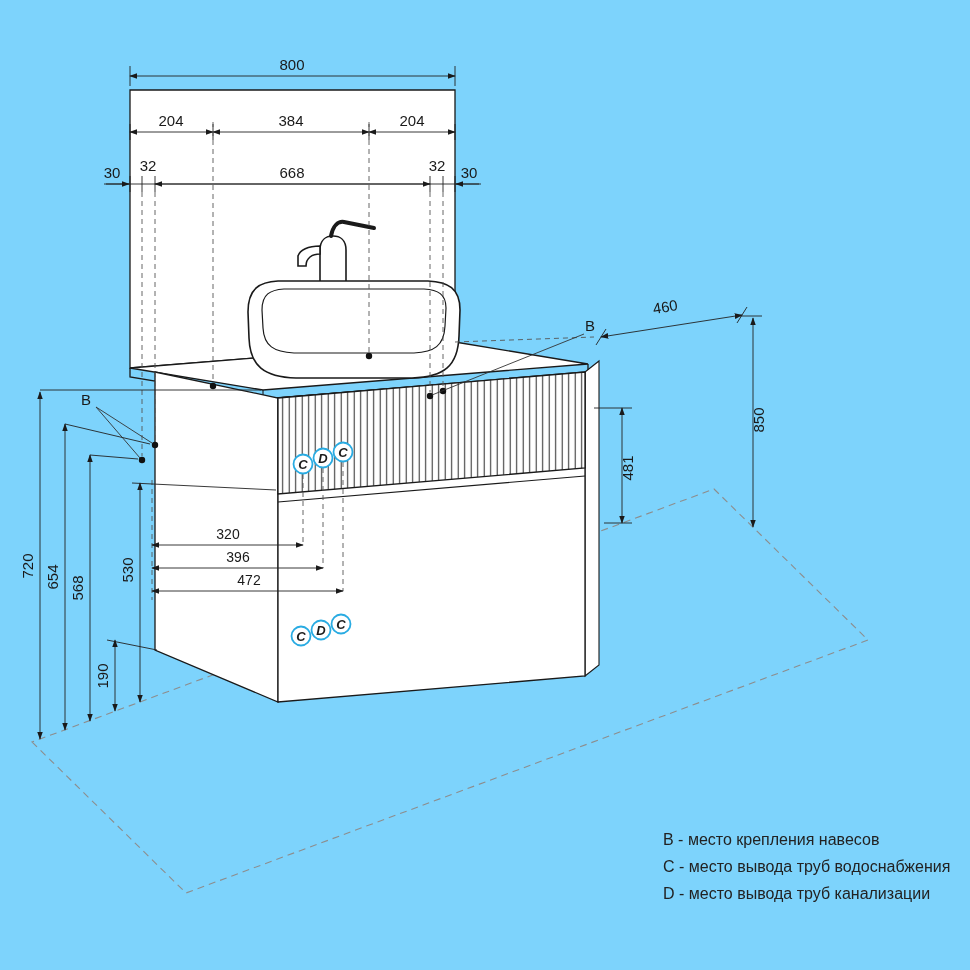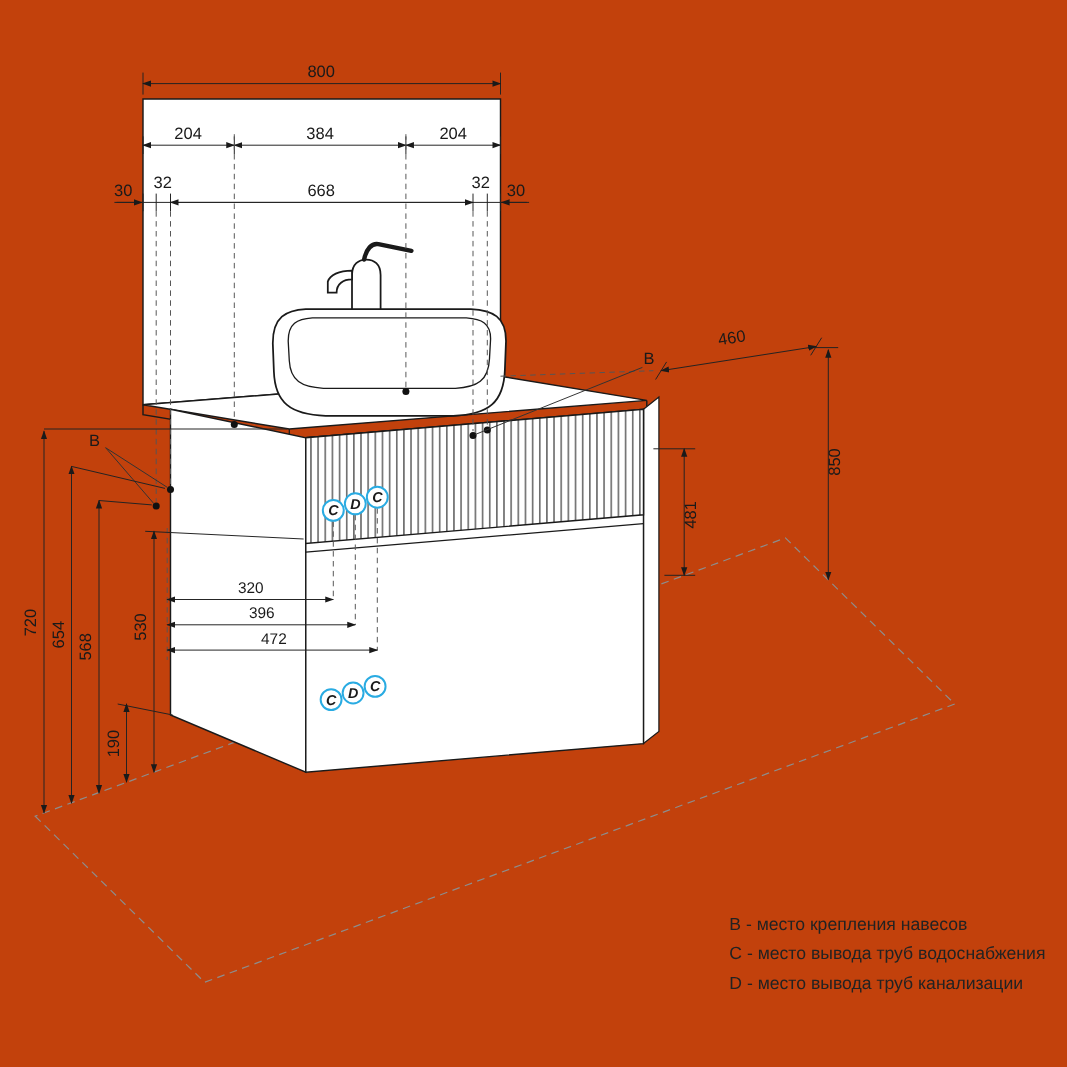--- a/index.html
+++ b/index.html
@@ -1,16 +1,16 @@
 <!DOCTYPE html>
 <html><head>
 <meta charset="utf-8">
 <style>
   html,body{margin:0;padding:0;background:#ffffff;}
-  .stage{position:relative;width:970px;height:970px;background:#c2410c;overflow:hidden;}
+  .stage{position:relative;width:970px;height:970px;background:#7dd3fc;overflow:hidden;}
   svg{display:block;}
   svg text{font-family:"Liberation Sans", sans-serif;fill:#1a1a1a;}
   .lbl{font-size:15px;}
   .lbl-sm{font-size:14px;}
   .legend-text{font-size:16px;fill:#222;}
   .badge-letter{font-size:13px;font-weight:bold;font-style:italic;}
 </style>
 </head>
 <body>
 

